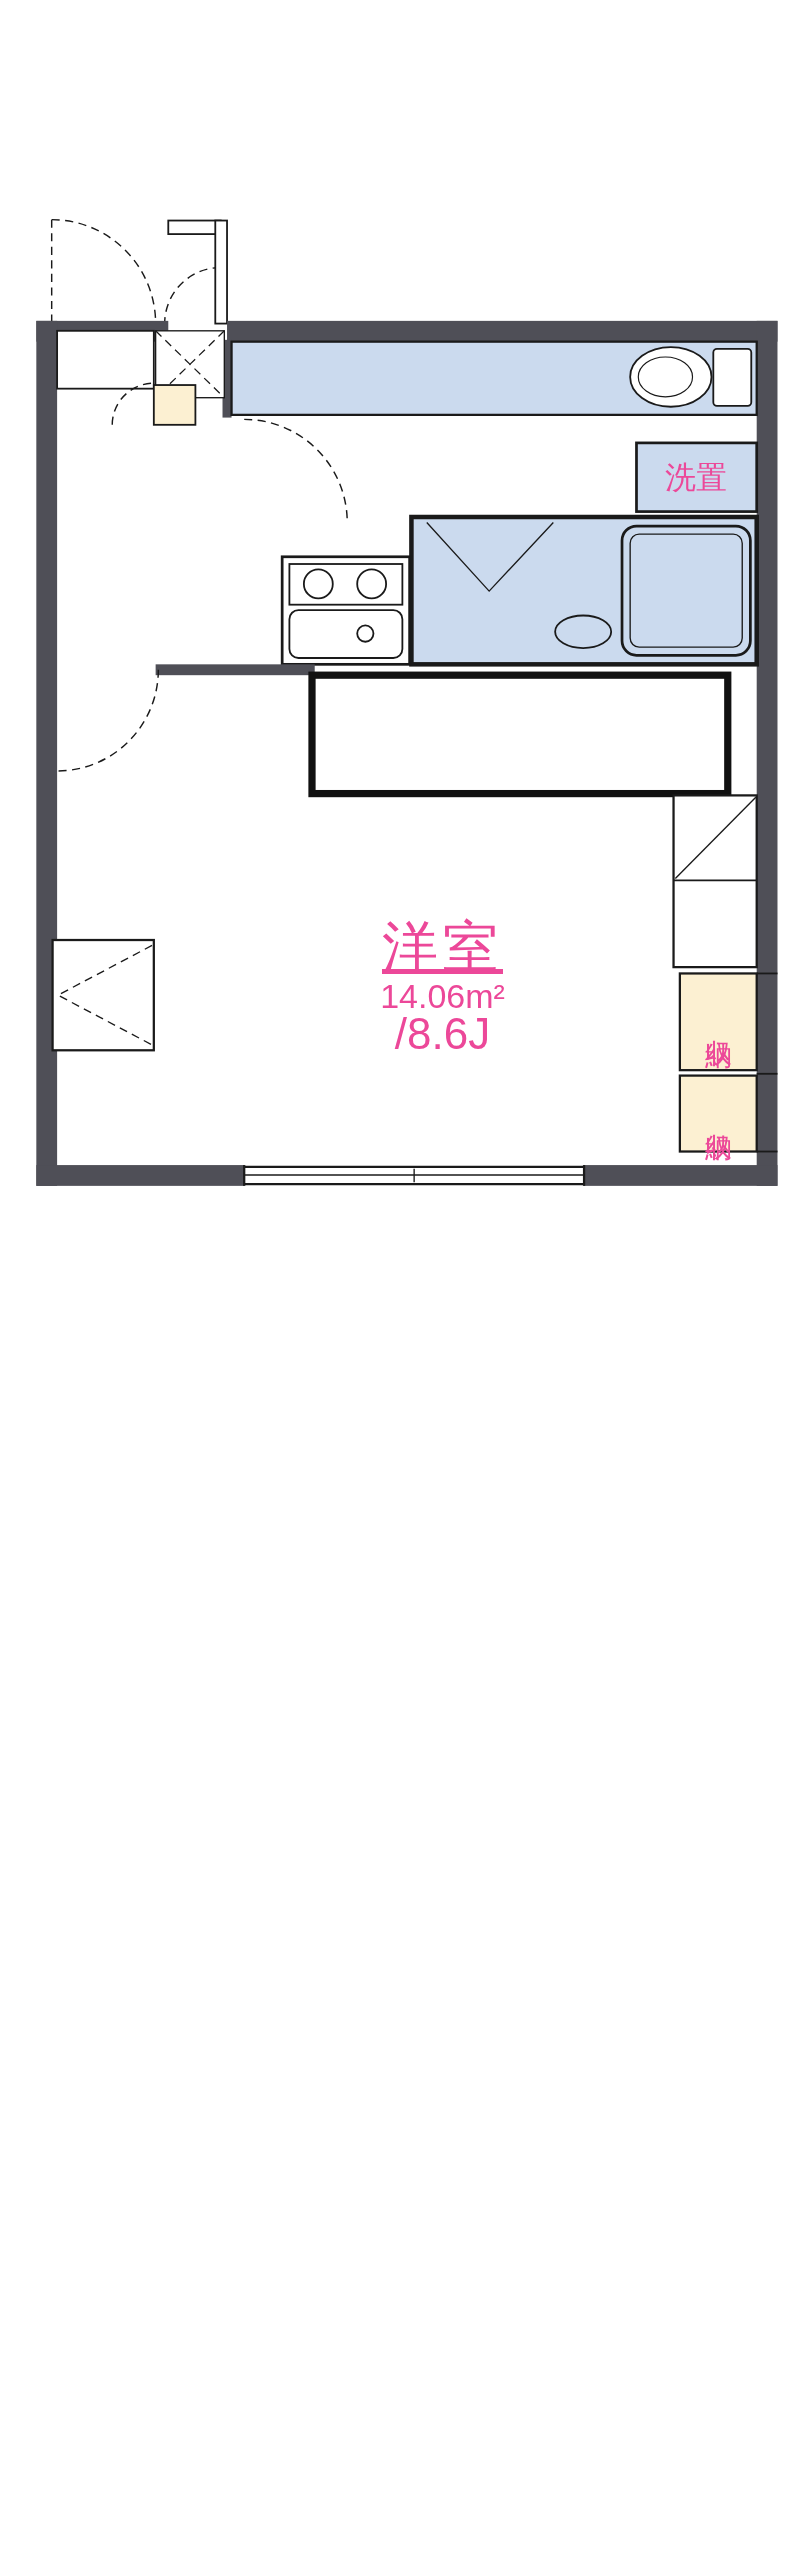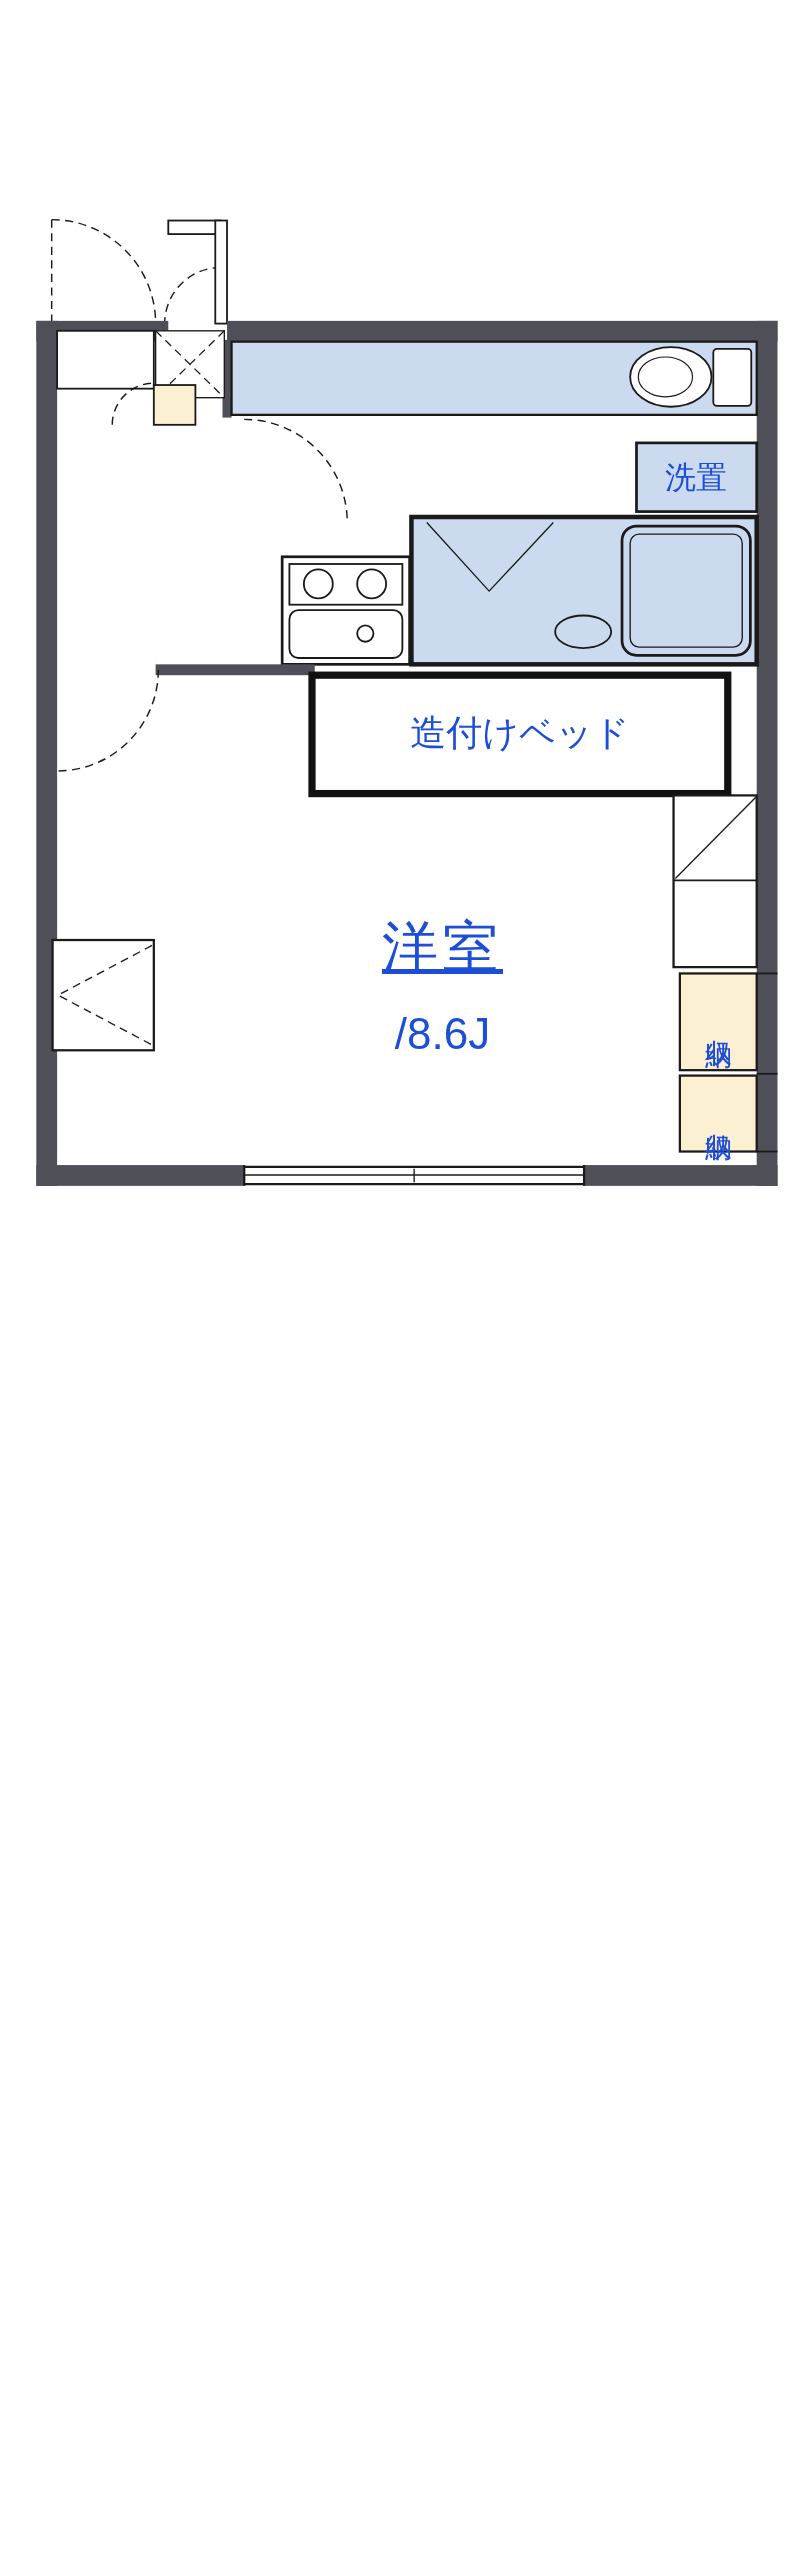--- a/index.html
+++ b/index.html
@@ -19,21 +19,21 @@
   .wet   { fill: #cbdaee; stroke: #1a1a1a; }
   .white { fill: #ffffff; stroke: #1a1a1a; }
   .cream { fill: #fcf0d2; stroke: #1a1a1a; }
   .ln    { stroke: #1a1a1a; fill: none; }
   .dash  { stroke: #1a1a1a; fill: none; stroke-dasharray: 9 6; }
 
   
   .label {
     position: absolute;
     display: flex; align-items: center; justify-content: center;
-    text-align: center; color: #1d4ed8; white-space: nowrap;
+    text-align: center; color: #ec4899; white-space: nowrap;
   }
   .lbl-laundry   { left: 636px; top: 443px; width: 120px; height: 69px; font-size: 31px; }
   .lbl-bed       { left: 312px; top: 685px; width: 416px; height: 94px;
                    flex-direction: column; font-size: 36px; line-height: 45px; }
   .lbl-room-name { left: 325px; top: 922px; width: 235px; height: 52px;
                    font-size: 56px; letter-spacing: 4.5px; text-decoration: underline; }
   .lbl-area-m2   { left: 325px; top: 976px; width: 235px; height: 40px; font-size: 34px; }
   .lbl-area-jo   { left: 325px; top: 1014px; width: 235px; height: 40px; font-size: 44px; }
   .lbl-storage-u { left: 680px; top: 973px; width: 77px; height: 97px; font-size: 27px;
                    writing-mode: vertical-rl; text-orientation: upright; letter-spacing: 3.6px; }
@@ -140,22 +140,22 @@
       <line class="ln" stroke-width="2.5" x1="270" y1="1310" x2="646" y2="1310"></line>
       <line class="ln" stroke-width="2.5" x1="270" y1="1289" x2="270" y2="1312"></line>
       <line class="ln" stroke-width="2.5" x1="646" y1="1289" x2="646" y2="1312"></line>
       <line class="ln" stroke-width="1.5" x1="458" y1="1293" x2="458" y2="1308"></line>
     </g>
   </svg>
 
   <div class="label lbl-laundry">洗置</div>
 
   <div class="label lbl-bed">
-    <div>造付けベッド</div>
   </div>
 
   <div class="label lbl-room-name">洋室</div>
+  <div class="label lbl-area-m2">14.06m²</div>
   <div class="label lbl-area-jo">/8.6J</div>
 
   <div class="label lbl-storage-u">収納</div>
   <div class="label lbl-storage-l">収納</div>
 </div>
 
 
 </body></html>

